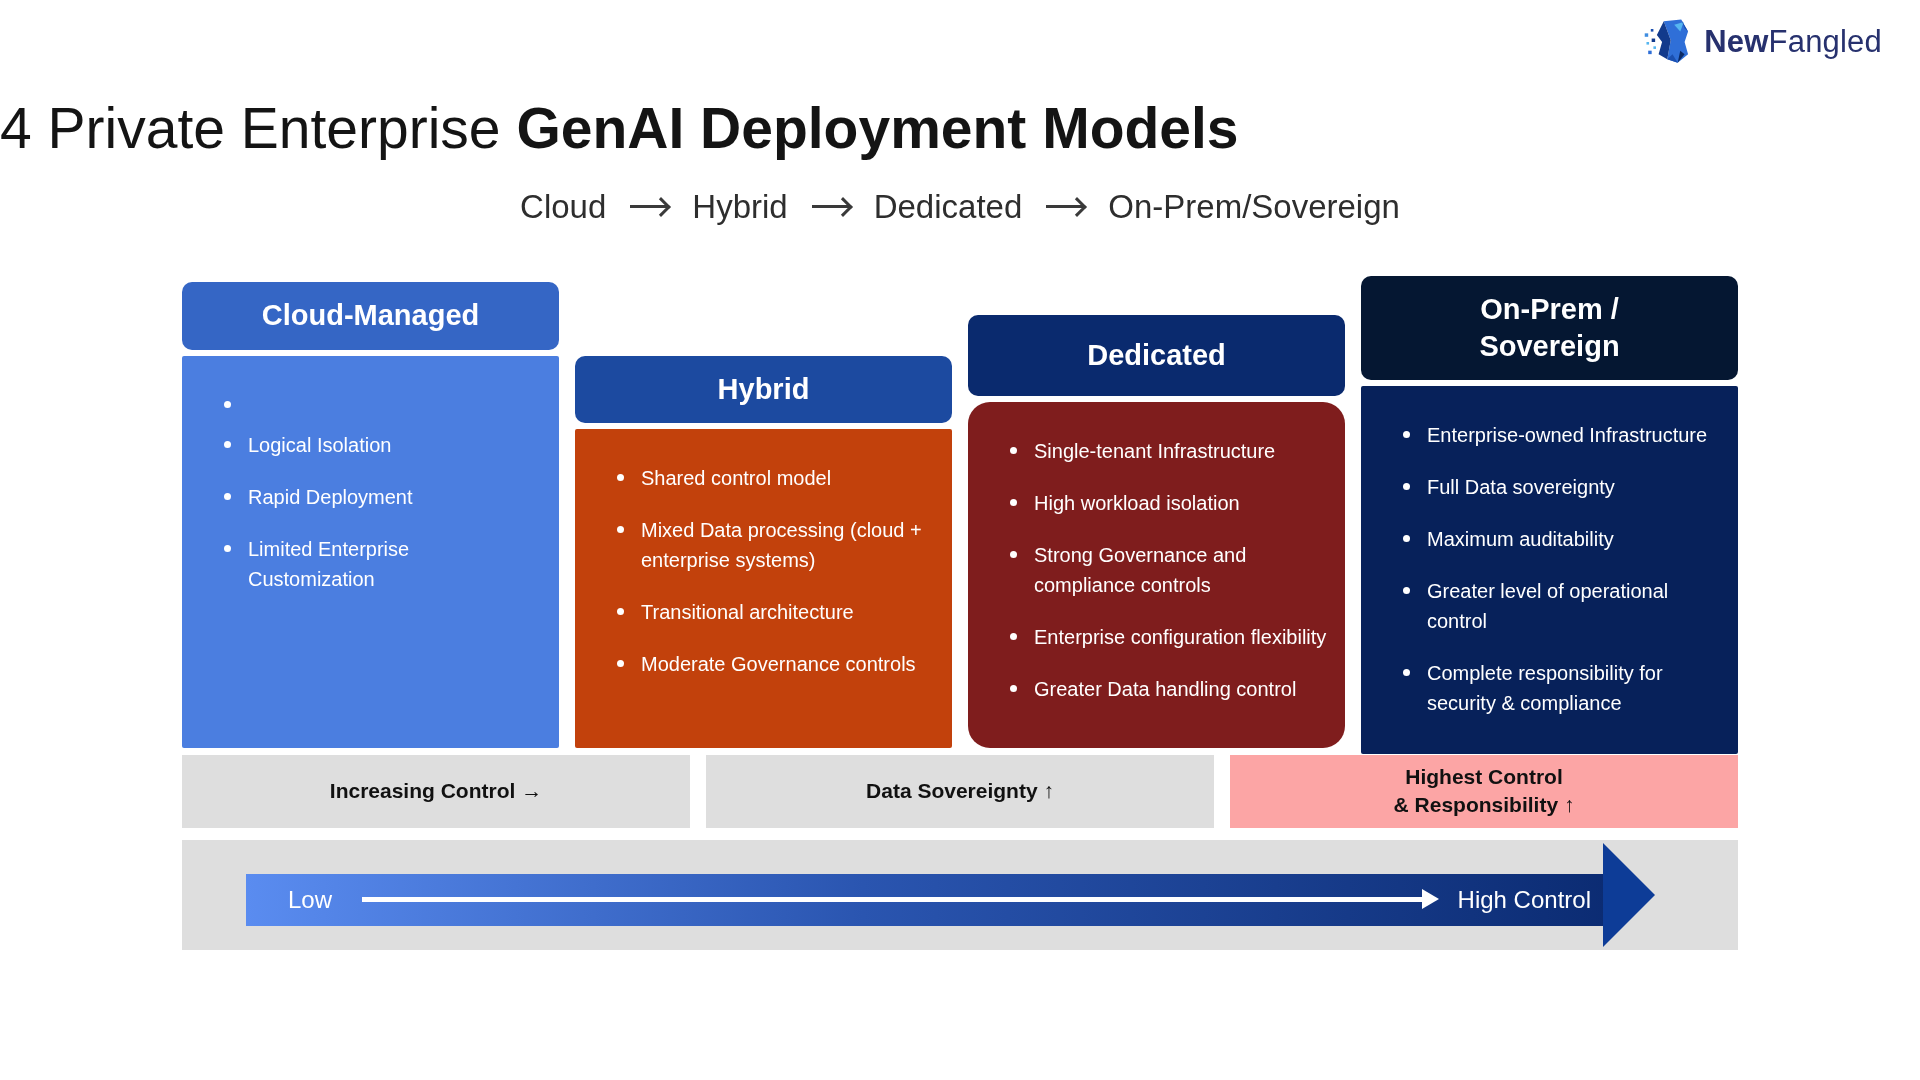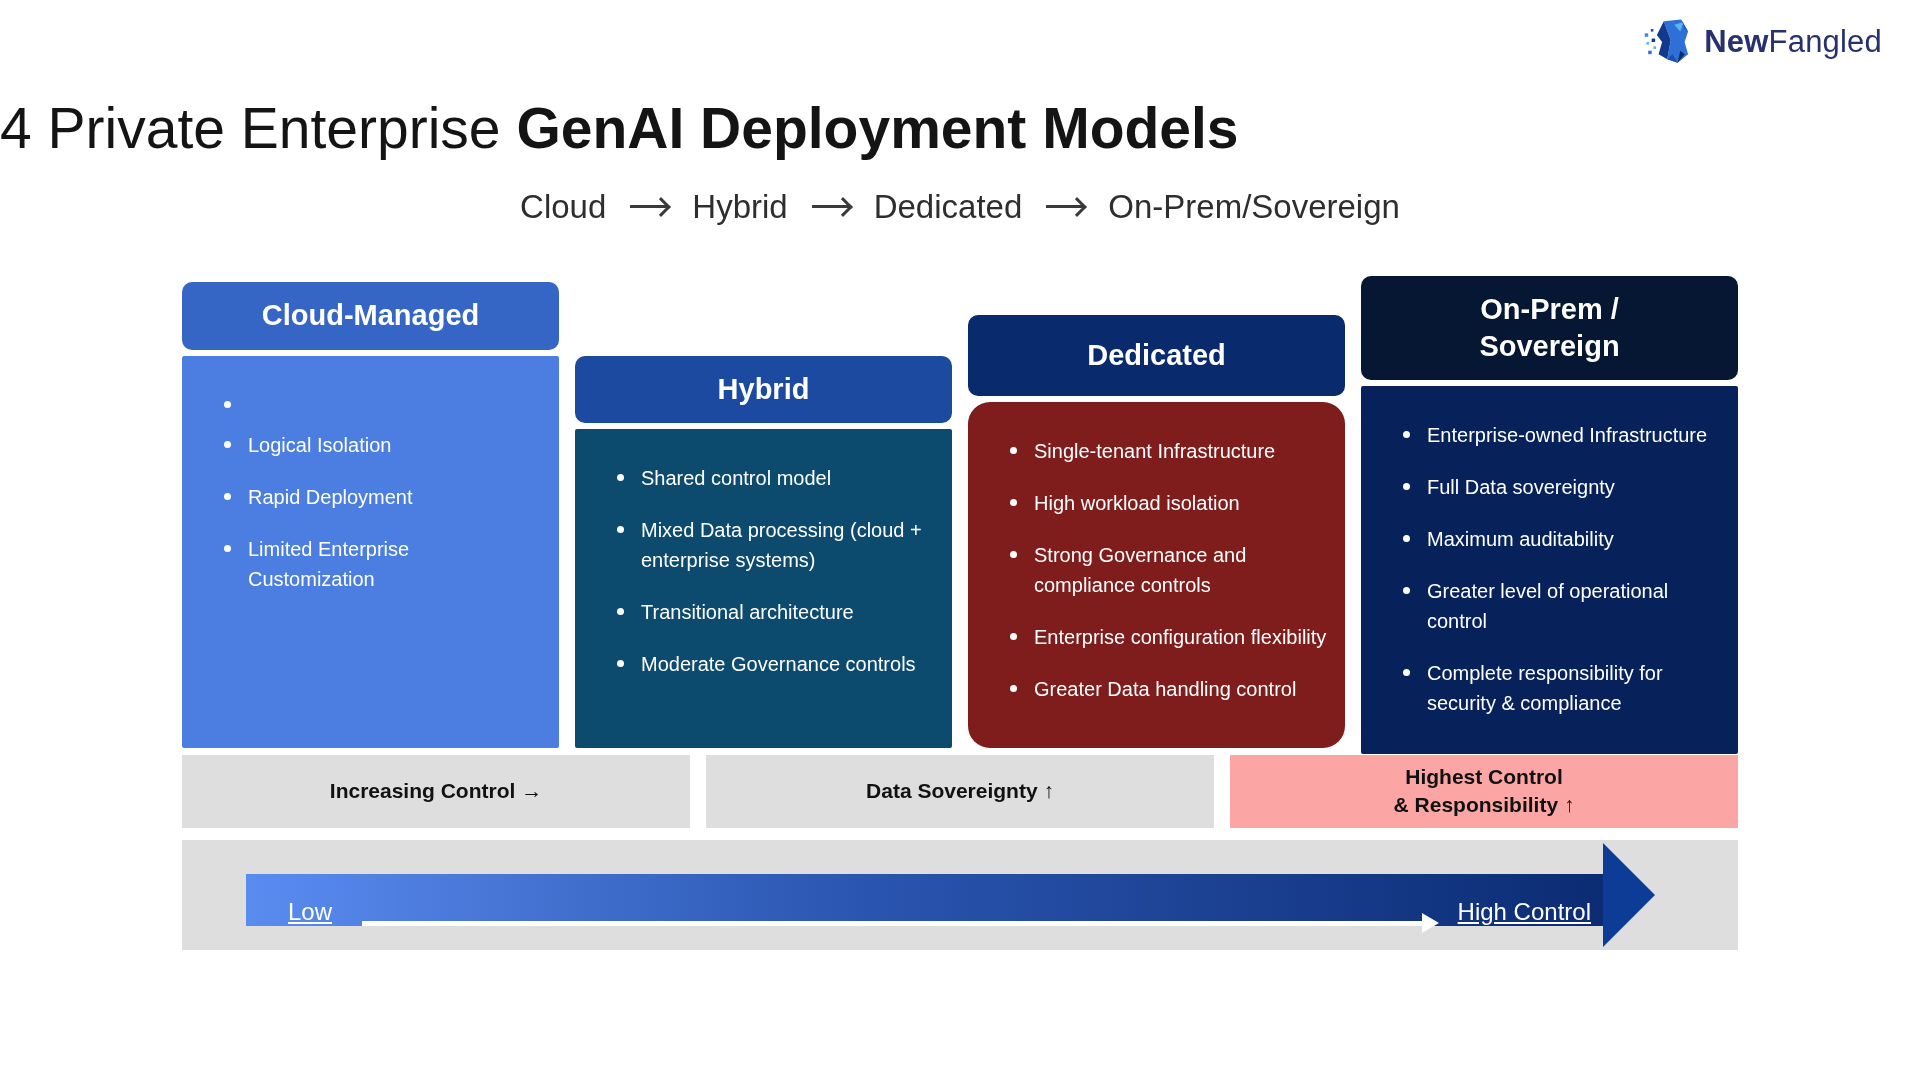--- a/index.html
+++ b/index.html
@@ -61,21 +61,21 @@
   .card-footer {
     height:73px; display:flex; flex-direction:column; justify-content:center; align-items:center;
     font-weight:700; font-size:21px; color:#111111; line-height:1.35; text-align:center;
   }
   .card-footer span { display:block; }
 
   
   .band { margin-top:12px; height:110px; position:relative; }
   .grad-bar {
     position:absolute; left:64px; top:34px; height:52px; width:1371px;
-    display:flex; align-items:flex-end; color:#ffffff; font-size:24px;text-decoration:underline;
+    display:flex; align-items:center; color:#ffffff; font-size:24px;
   }
   .band-arrowhead {
     position:absolute; left:1421px; top:3px; width:0; height:0;
     border-top:52px solid transparent; border-bottom:52px solid transparent;
   }
   .low-label  { margin-left:42px; flex:none; }
   .high-label { margin-right:26px; flex:none; }
   .white-arrow { flex:1 1 auto; height:5px; background:#ffffff; position:relative; margin:0 34px 0 30px; }
   .white-arrow::after {
     content:''; position:absolute; right:-15px; top:-8px; width:0; height:0;
@@ -144,21 +144,21 @@
               <span>Limited Enterprise Customization</span>
             </li>
           </ul>
       </div>
     </div>
     <div class="card card-2">
       <div class="card-header" style="background: rgb(28, 74, 160);">
         <span>Hybrid</span>
         <span></span>
       </div>
-      <div class="card-body" style="background: #0c4a6e;">
+      <div class="card-body" style="background: #c2410c;">
         <ul class="bullets">
             <li class="bullet">
               <span class="dot"></span>
               <span>Shared control model</span>
             </li>
             <li class="bullet">
               <span class="dot"></span>
               <span>Mixed Data processing (cloud + enterprise systems)</span>
             </li>
             <li class="bullet">

